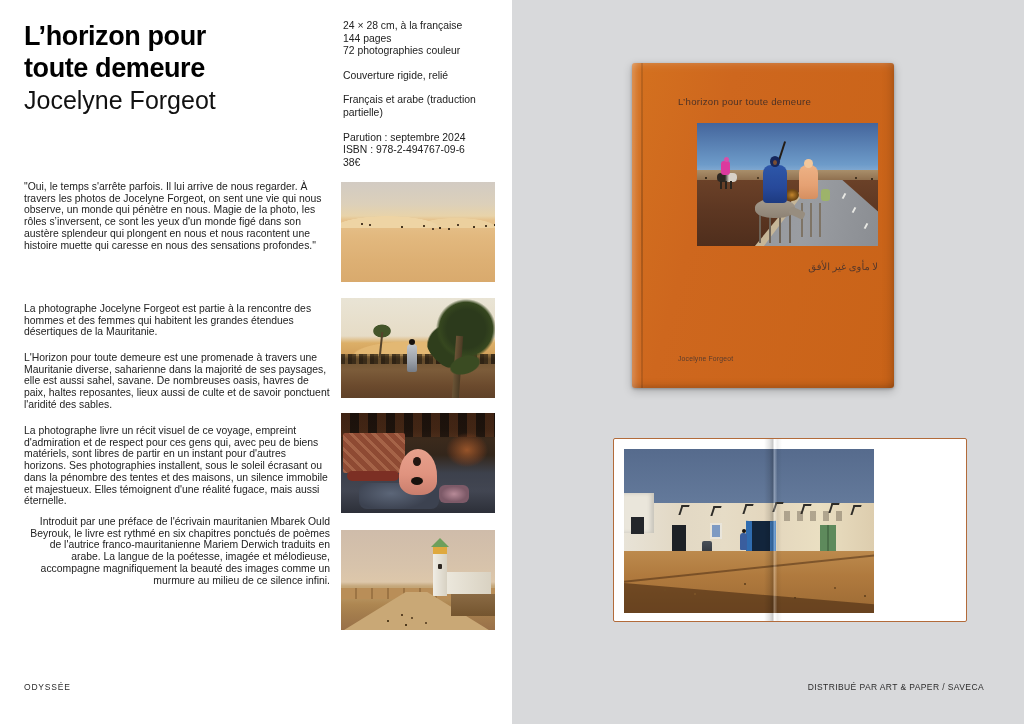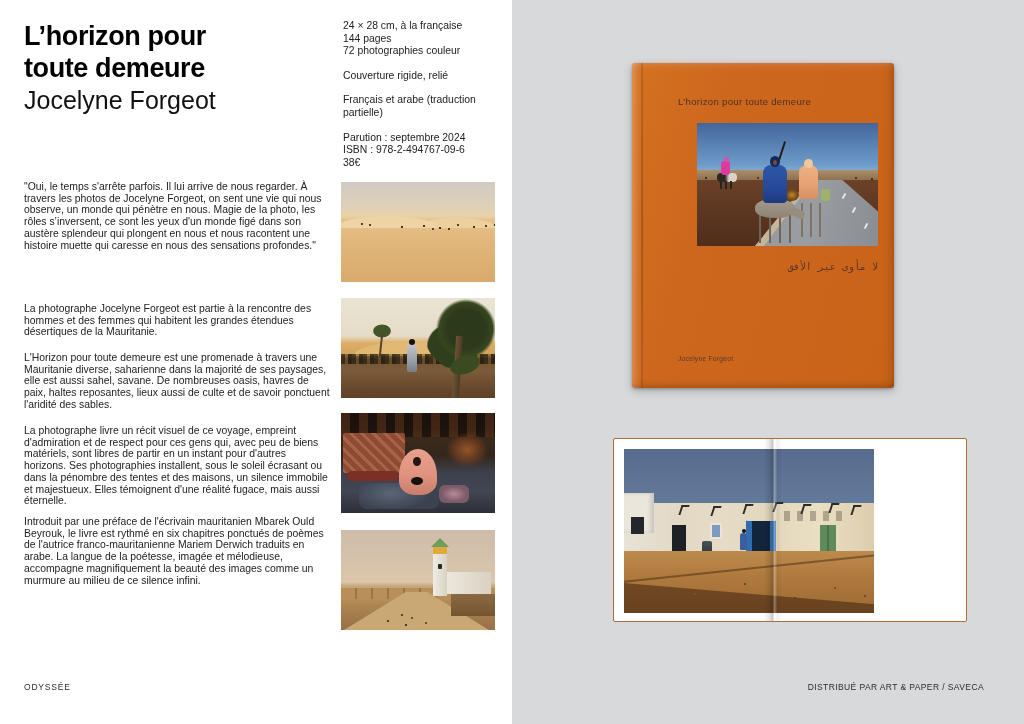--- a/index.html
+++ b/index.html
@@ -117,21 +117,21 @@
     background:linear-gradient(105deg,#d4711f 0%,var(--cover-orange) 30%,#c96318 100%);
     box-shadow:0 3px 10px rgba(0,0,0,.22),0 1px 3px rgba(0,0,0,.25),
       inset 9px 0 10px -7px rgba(255,255,255,.35),
       inset -8px 0 12px -8px rgba(0,0,0,.28),
       inset 0 8px 10px -8px rgba(255,255,255,.25),
       inset 0 -8px 10px -8px rgba(0,0,0,.3);}
   .book-cover::before{content:"";position:absolute;left:9px;top:0;width:2px;height:100%;
     background:linear-gradient(180deg,rgba(0,0,0,.12),rgba(0,0,0,.2) 50%,rgba(0,0,0,.12));}
   .cover-title{position:absolute;left:46px;top:33px;font-size:9.6px;font-weight:500;letter-spacing:.3px;color:#4d3226;}
   .cover-photo{position:absolute;left:65px;top:60px;width:181px;height:123px;overflow:hidden;background:#6f563c;}
-  .cover-arabic{position:absolute;right:16px;top:198px;font-family:Liberation Mono, monospace;font-size:10px;color:#57382a;direction:rtl;}
+  .cover-arabic{position:absolute;right:16px;top:198px;font-family:Liberation Serif, serif;font-size:10px;color:#57382a;direction:rtl;}
   .cover-author{position:absolute;left:46px;top:292px;font-size:6.8px;letter-spacing:.2px;color:#5a3c2d;}
 
   
   .cover-photo .sky{position:absolute;left:0;top:0;width:100%;height:42%;background:linear-gradient(180deg,#44659c 0%,#6d9bc9 80%,#8fb2d6 100%);}
   .cover-photo .horizon{position:absolute;left:0;top:38%;width:100%;height:10%;
     background:linear-gradient(180deg,#a98f6b,#8a6a4a);}
   .cover-photo .horizon-specks{position:absolute;left:8px;top:44%;width:2px;height:2px;background:#3c2d1c;
     box-shadow:14px 0 #463522,30px 1px #3c2d1c,52px 0 #503c26,70px 1px #3c2d1c,150px 0 #463522,166px 1px #3c2d1c;}
   .cover-photo .ground{position:absolute;left:0;top:46%;width:100%;height:54%;
     background:linear-gradient(180deg,#6b4128 0%,#5d3722 45%,#4f2e1c 100%);}
@@ -224,21 +224,21 @@
   <div class="bodytext quote-block">
     <p>"Oui, le temps s'arrête parfois. Il lui arrive de nous regarder. À travers les photos de Jocelyne Forgeot, on sent une vie qui nous observe, un monde qui pénètre en nous. Magie de la photo, les rôles s’inversent, ce sont les yeux d'un monde figé dans son austère splendeur qui plongent en nous et nous racontent une histoire muette qui caresse en nous des sensations profondes."</p>
   </div>
 
   <p class="bodytext p1" style="position:absolute;">La photographe Jocelyne Forgeot est partie à la rencontre des hommes et des femmes qui habitent les grandes étendues désertiques de la Mauritanie.</p>
 
   <p class="bodytext p2" style="position:absolute;"><span class="italic">L'Horizon pour toute demeure</span><span> est une promenade à travers une Mauritanie diverse, saharienne dans la majorité de ses paysages, elle est aussi sahel, savane. De nombreuses oasis, havres de paix, haltes reposantes, lieux aussi de culte et de savoir ponctuent l'aridité des sables.</span></p>
 
   <p class="bodytext p3" style="position:absolute;">La photographe livre un récit visuel de ce voyage, empreint d'admiration et de respect pour ces gens qui, avec peu de biens matériels, sont libres de partir en un instant pour d'autres horizons. Ses photographies installent, sous le soleil écrasant ou dans la pénombre des tentes et des maisons, un silence immobile et majestueux. Elles témoignent d'une réalité fugace, mais aussi éternelle.</p>
 
-  <p class="bodytext p4" style="position:absolute;">Introduit par une préface de l'écrivain mauritanien Mbarek Ould Beyrouk, le livre est rythmé en six chapitres ponctués de poèmes de l'autrice franco-mauritanienne Mariem Derwich traduits en arabe. La langue de la poétesse, imagée et mélodieuse, accompagne magnifiquement la beauté des images comme un murmure au milieu de ce silence infini.</p>
+  <p class="bodytext p4" style="position:absolute;text-align:right;">Introduit par une préface de l'écrivain mauritanien Mbarek Ould Beyrouk, le livre est rythmé en six chapitres ponctués de poèmes de l'autrice franco-mauritanienne Mariem Derwich traduits en arabe. La langue de la poétesse, imagée et mélodieuse, accompagne magnifiquement la beauté des images comme un murmure au milieu de ce silence infini.</p>
 
   <div class="footer-left">ODYSSÉE</div>
   <div class="footer-right">DISTRIBUÉ PAR ART &amp; PAPER / SAVECA</div>
 
   <div class="specs">
     <div class="group">
       <div>24 × 28 cm, à la française</div>
       <div>144 pages</div>
       <div>72 photographies couleur</div>
     </div>

